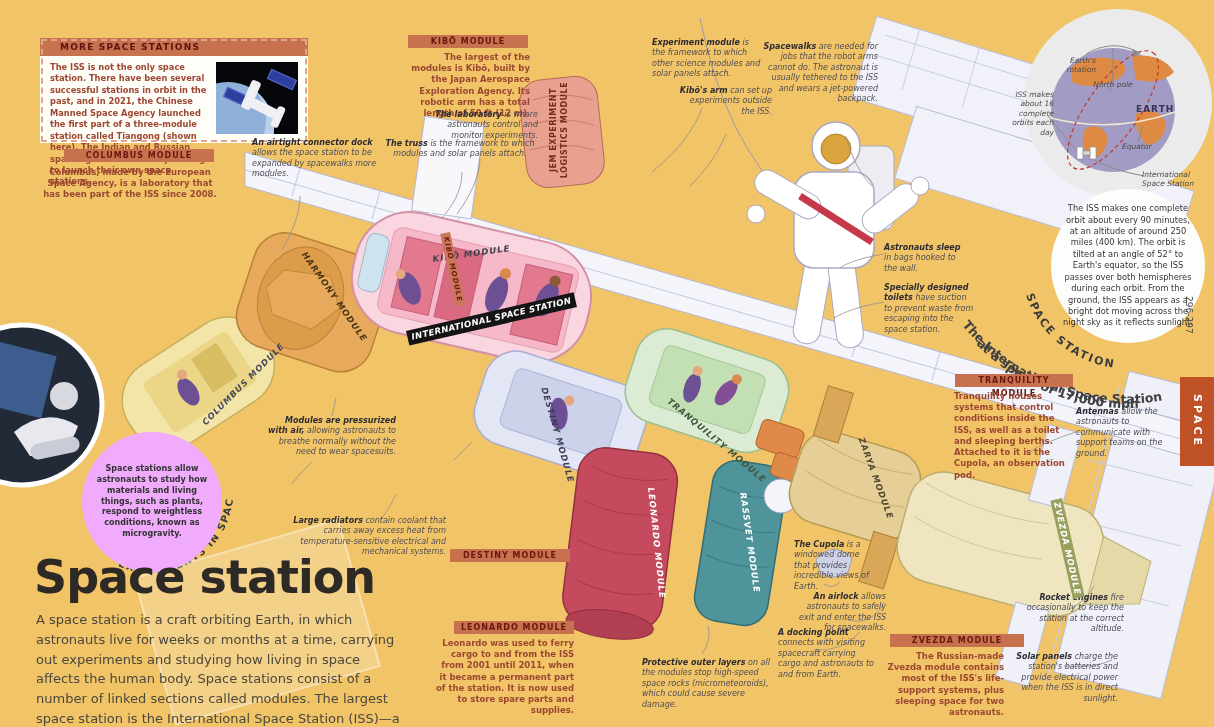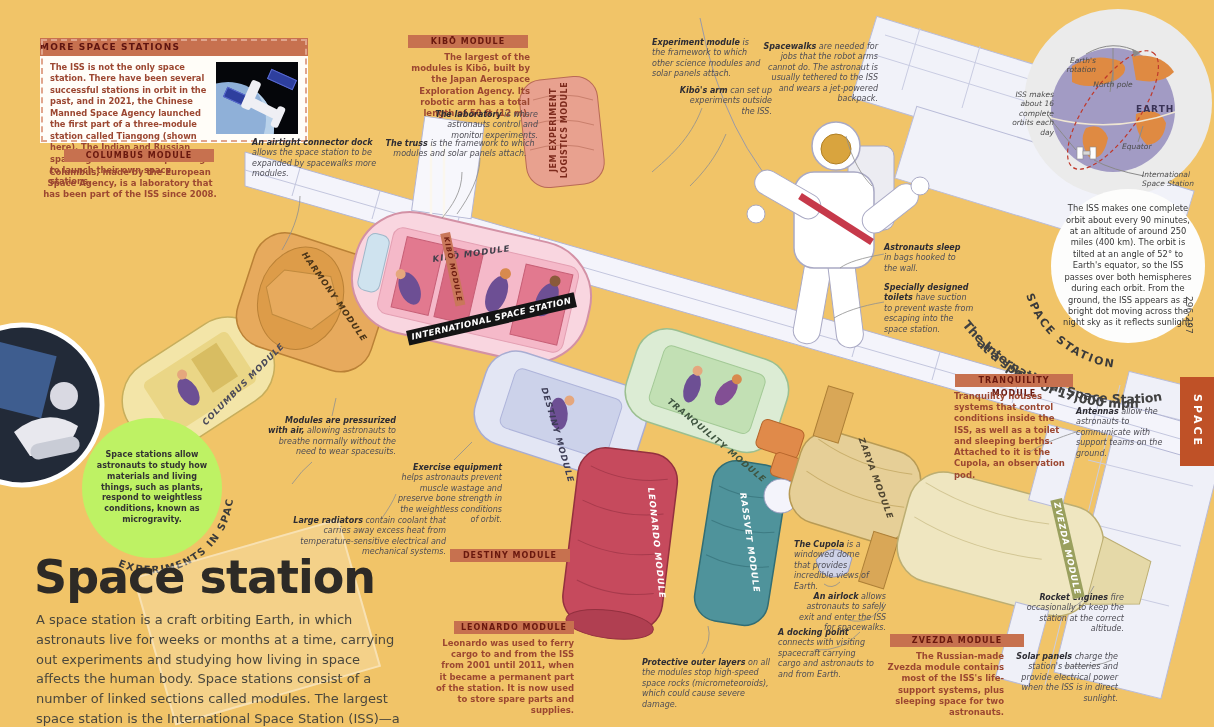--- a/index.html
+++ b/index.html
@@ -11,31 +11,31 @@
   .callout b{color:#2d2c33;font-weight:bold}
   .ta-r{text-align:right}.ta-c{text-align:center}
   
   .bar{position:absolute;z-index:4;background:#c7714f;color:#69180e;font-weight:bold;font-size:8px;
        letter-spacing:1px;text-align:center;height:13px;line-height:13px}
   .infobody{position:absolute;z-index:4;font-size:8.5px;line-height:1.32;color:#9c4731;font-weight:bold}
   
   .morebox{position:absolute;left:40px;top:38px;width:268px;height:105px;background:#fffdf8;z-index:4;
            outline:2px dashed #e0a58d;outline-offset:-3px}
   .morebox .mtitle{background:#c7714f;color:#5e1410;font-weight:bold;font-size:9px;letter-spacing:1.2px;
-           height:18px;line-height:18px;padding-left:0}
+           height:18px;line-height:18px;padding-left:20px}
   .morebox .mrow{display:flex;padding:6px 8px 0 10px}
   .morebox .mtext{width:160px;font-size:8.3px;line-height:1.38;color:#9c4731;font-weight:bold}
   .mphoto{position:relative;width:82px;height:72px;background:#05060a;margin-left:6px;overflow:hidden}
   .mphoto .earthc{position:absolute;left:-34px;bottom:-40px;width:92px;height:92px;border-radius:50%;
            background:#8fb0d8;box-shadow:inset -8px -8px 0 #b9d2ea}
   .mphoto .panel{position:absolute;background:#2e3f9e;border:1px solid #5a6bd0}
   .mphoto .hull{position:absolute;background:#efeff4;border-radius:3px}
   
   .circle{position:absolute;border-radius:50%;z-index:3;display:flex;align-items:center;justify-content:center;text-align:center}
-  .expcirc{left:82px;top:418px;width:140px;height:140px;background:#bef264}
+  .expcirc{left:82px;top:432px;width:140px;height:140px;background:#f0abfc}
   .expcirc div{font-size:8px;line-height:1.35;color:#333;padding:0 12px;font-weight:bold}
   .orbcirc{left:1051px;top:189px;width:154px;height:154px;background:#fdfdfc}
   .orbcirc div{font-size:8.3px;line-height:1.38;color:#363636;padding:0 10px;font-weight:normal}
   
   .title{position:absolute;left:34px;top:550px;font-size:46px;font-weight:bold;color:#2d2a26;letter-spacing:-1px;z-index:4}
   .intro{position:absolute;left:36px;top:610px;width:372px;font-size:13px;line-height:1.52;color:#4a473d;z-index:4}
   
   .ribbon{position:absolute;z-index:4;font-style:italic;font-weight:bold;font-size:8.5px;letter-spacing:1px;
           white-space:nowrap;transform-origin:0 0;color:#44445c}
   .banner{position:absolute;left:406px;top:331px;width:172px;height:15px;background:#141414;color:#fff;
@@ -291,21 +291,20 @@
   <div class="callout" style="left:252px;top:138px;width:146px"><b>An airtight connector dock</b> <span>allows the space station to be expanded by spacewalks more modules.</span></div>
   <div class="callout ta-r" style="left:424px;top:110px;width:114px"><b>The laboratory</b> <span>is where astronauts control and monitor experiments.</span></div>
   <div class="callout ta-c" style="left:378px;top:139px;width:164px"><b>The truss</b> <span>is the framework to which modules and solar panels attach.</span></div>
   <div class="callout" style="left:652px;top:38px;width:110px"><b>Experiment module</b> <span>is the framework to which other science modules and solar panels attach.</span></div>
   <div class="callout ta-r" style="left:754px;top:42px;width:124px"><b>Spacewalks</b> <span>are needed for jobs that the robot arms cannot do. The astronaut is usually tethered to the ISS and wears a jet-powered backpack.</span></div>
   <div class="callout ta-r" style="left:676px;top:86px;width:96px"><b>Kibō's arm</b> <span>can set up experiments outside the ISS.</span></div>
   <div class="callout" style="left:884px;top:243px;width:84px"><b>Astronauts sleep</b> <span>in bags hooked to the wall.</span></div>
   <div class="callout" style="left:884px;top:283px;width:92px"><b>Specially designed toilets</b> <span>have suction to prevent waste from escaping into the space station.</span></div>
   <div class="callout ta-r" style="left:266px;top:416px;width:130px"><b>Modules are pressurized with air,</b> <span>allowing astronauts to breathe normally without the need to wear spacesuits.</span></div>
   <div class="callout ta-r" style="left:286px;top:516px;width:160px"><b>Large radiators</b> <span>contain coolant that carries away excess heat from temperature-sensitive electrical and mechanical systems.</span></div>
-  <div class="callout ta-r" style="left:396px;top:463px;width:106px"><b>Exercise equipment</b> <span>helps astronauts prevent muscle wastage and preserve bone strength in the weightless conditions of orbit.</span></div>
   <div class="callout" style="left:1076px;top:407px;width:94px"><b>Antennas</b> <span>allow the astronauts to communicate with support teams on the ground.</span></div>
   <div class="callout" style="left:794px;top:540px;width:80px"><b>The Cupola</b> <span>is a windowed dome that provides incredible views of Earth.</span></div>
   <div class="callout ta-r" style="left:790px;top:592px;width:96px"><b>An airlock</b> <span>allows astronauts to safely exit and enter the ISS for spacewalks.</span></div>
   <div class="callout" style="left:778px;top:628px;width:100px"><b>A docking point</b> <span>connects with visiting spacecraft carrying cargo and astronauts to and from Earth.</span></div>
   <div class="callout ta-r" style="left:1010px;top:593px;width:114px"><b>Rocket engines</b> <span>fire occasionally to keep the station at the correct altitude.</span></div>
   <div class="callout ta-r" style="left:1006px;top:652px;width:112px"><b>Solar panels</b> <span>charge the station's batteries and provide electrical power when the ISS is in direct sunlight.</span></div>
   <div class="callout" style="left:642px;top:658px;width:132px"><b>Protective outer layers</b> <span>on all the modules stop high-speed space rocks (micrometeoroids), which could cause severe damage.</span></div>
 
   <div class="circle expcirc">
       <div>Space stations allow astronauts to study how materials and living things, such as plants, respond to weightless conditions, known as microgravity.</div>

